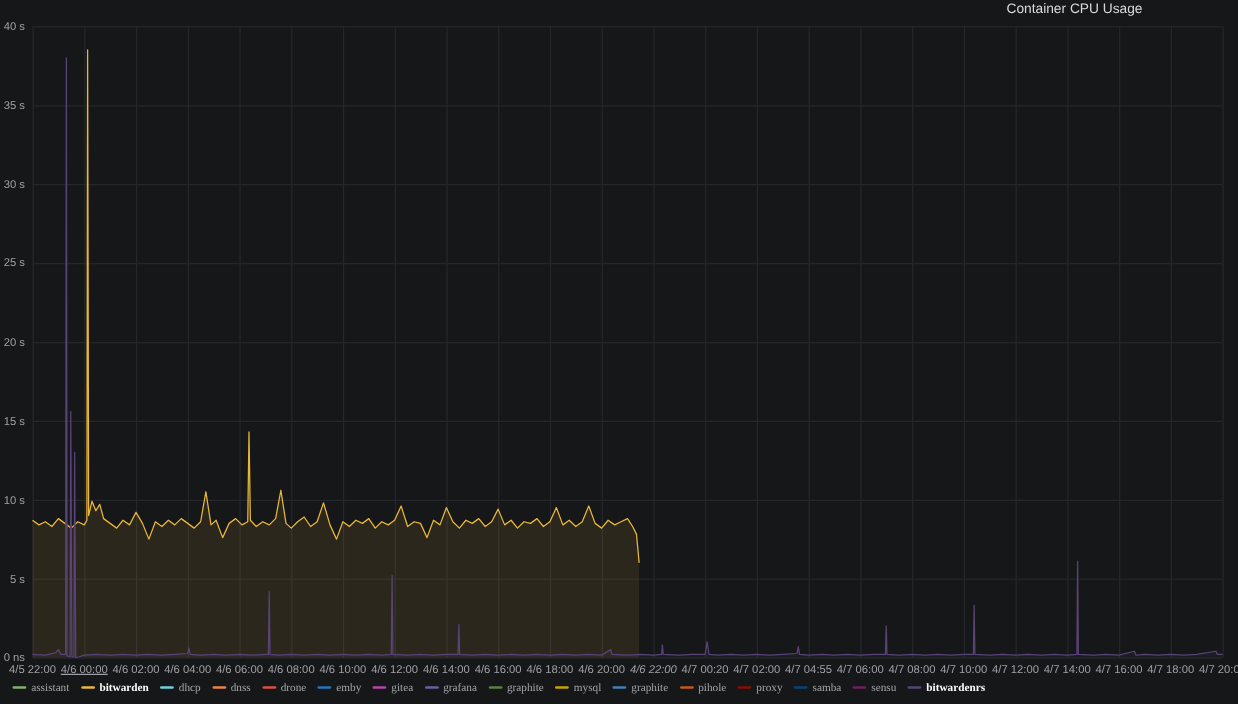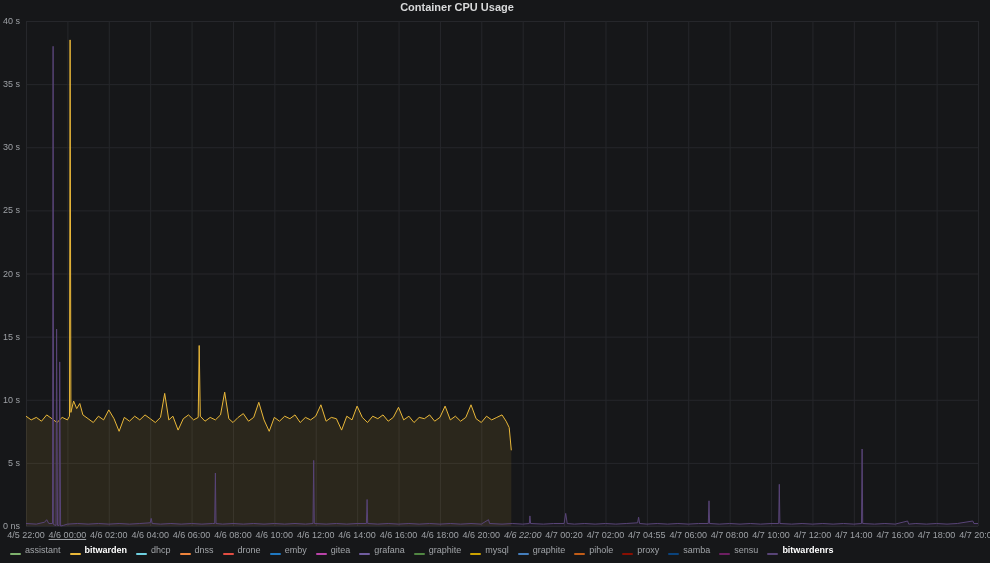--- a/index.html
+++ b/index.html
@@ -1,25 +1,25 @@
 <!DOCTYPE html>
 <html><head>
 <meta charset="utf-8">
 <style>
   html,body{margin:0;padding:0;background:#161719;width:990px;height:563px;overflow:hidden;
     font-family:"Liberation Sans",sans-serif;-webkit-font-smoothing:antialiased;}
   .panel{position:absolute;inset:0;background:#161719;}
-  .panel-title{position:absolute;top:1px;left:0;width:914px;text-align:center;
-    font-size:11px;font-weight:bold;color:#d8d9da;cursor:pointer;}
+  .panel-title{position:absolute;top:1px;left:0;width:914px;text-align:right;
+    font-size:11px;font-weight:normal;color:#d8d9da;cursor:pointer;}
   #plot-area{position:absolute;left:0;top:0;width:990px;height:563px;}
   .ylab{position:absolute;width:24px;text-align:right;font-size:9px;color:#9da0a5;line-height:10px;}
   .xlab{position:absolute;width:62px;text-align:center;font-size:9px;color:#9da0a5;top:530px;}
   .legend{position:absolute;left:10px;top:545px;width:975px;display:flex;flex-wrap:wrap;
     align-items:center;column-gap:9px;row-gap:2px;}
-  .legend-item{display:flex;align-items:flex-end;gap:4px;font-size:9px;color:#a1a4a8;cursor:pointer;}
+  .legend-item{display:flex;align-items:center;gap:4px;font-size:9px;color:#a1a4a8;cursor:pointer;font-family:Liberation Serif, serif;}
   .legend-item.bold{color:#ffffff;font-weight:bold;}
   .legend-dash{display:inline-block;width:11px;height:2px;border-radius:1px;}
 </style>
 </head>
 <body>
 
 <div class="panel">
   <div class="panel-title">Container CPU Usage</div>
   <div id="plot-area"><svg width="990" height="563">
         <line x1="26" y1="21.5" x2="978" y2="21.5" stroke="#26272b" stroke-width="1"></line>

